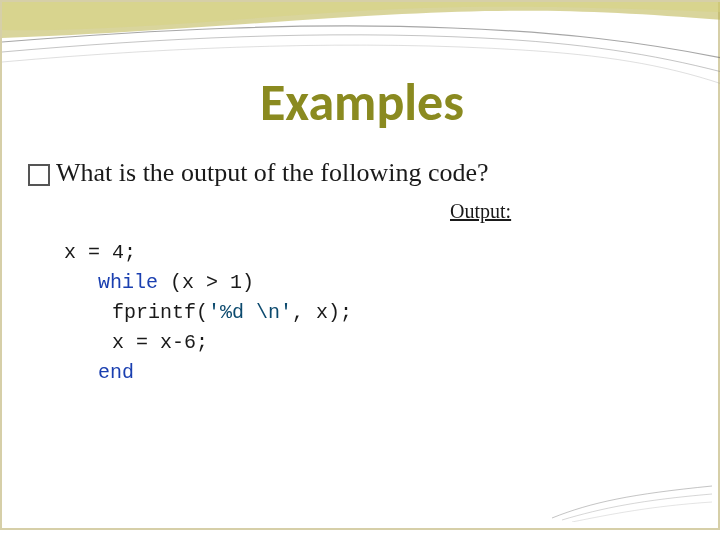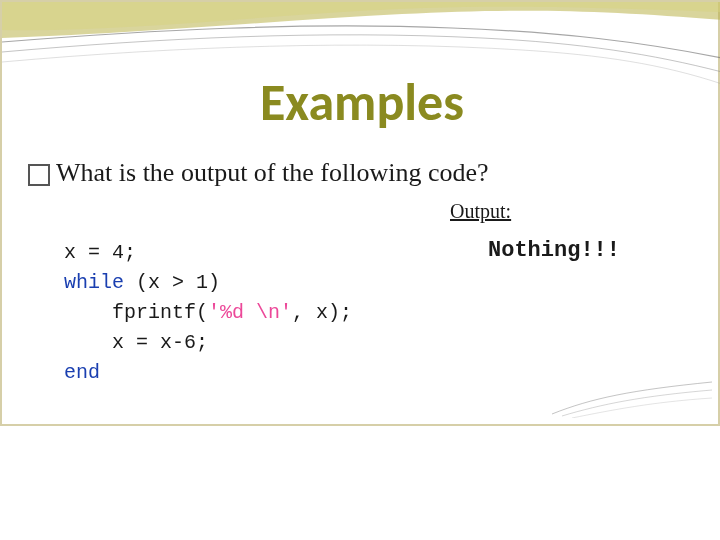--- a/index.html
+++ b/index.html
@@ -7,21 +7,21 @@
     padding: 0;
     width: 720px;
     height: 540px;
     font-family: Georgia, 'Times New Roman', serif;
     background: #ffffff;
     overflow: hidden;
     position: relative;
   }
   .slide {
     width: 720px;
-    height: 426px;
+    height: 530px;
     position: relative;
     box-sizing: border-box;
     border: 2px solid #d6cfa8;
     background: #fff;
   }
   .top-decor {
     position: absolute;
     top: 0;
     left: 0;
     width: 720px;
@@ -80,23 +80,24 @@
     top: 236px;
     left: 62px;
     font-family: Consolas, 'Courier New', monospace;
     font-size: 20px;
     line-height: 1.5;
     white-space: pre;
     color: #1a1a1a;
   }
   .code-kw {
     color: #1a3fb0;
+    margin-left: 34px;
   }
   .code-str {
-    color: #ec4899;
+    color: #0c4a6e;
   }
   .bottom-decor {
     position: absolute;
     bottom: 6px;
     right: 6px;
     pointer-events: none;
   }
 </style>
 </head>
 <body>
@@ -112,21 +113,20 @@
   </svg>
 
   <div class="title">Examples</div>
 
   <div class="question-row">
     <span class="bullet-box"></span>
     <span>What is the output of the following code?</span>
   </div>
 
   <div class="output-label">Output:</div>
-  <div class="output-value">Nothing!!!</div>
 
   <div class="code-block"><span>x = 4;</span>
 <span class="code-kw">while</span><span> (x &gt; 1)</span>
 <span>    fprintf(</span><span class="code-str">'%d \n'</span><span>, x);</span>
 <span>    x = x-6;</span>
 <span class="code-kw">end</span></div>
 
   <svg class="bottom-decor" width="160" height="40" viewBox="0 0 160 40">
     <path d="M0,36 C40,20 80,12 160,4" fill="none" stroke="#8a8a8a" stroke-width="1" opacity="0.5"></path>
     <path d="M10,38 C50,26 90,18 160,12" fill="none" stroke="#9a9a9a" stroke-width="0.9" opacity="0.45"></path>

